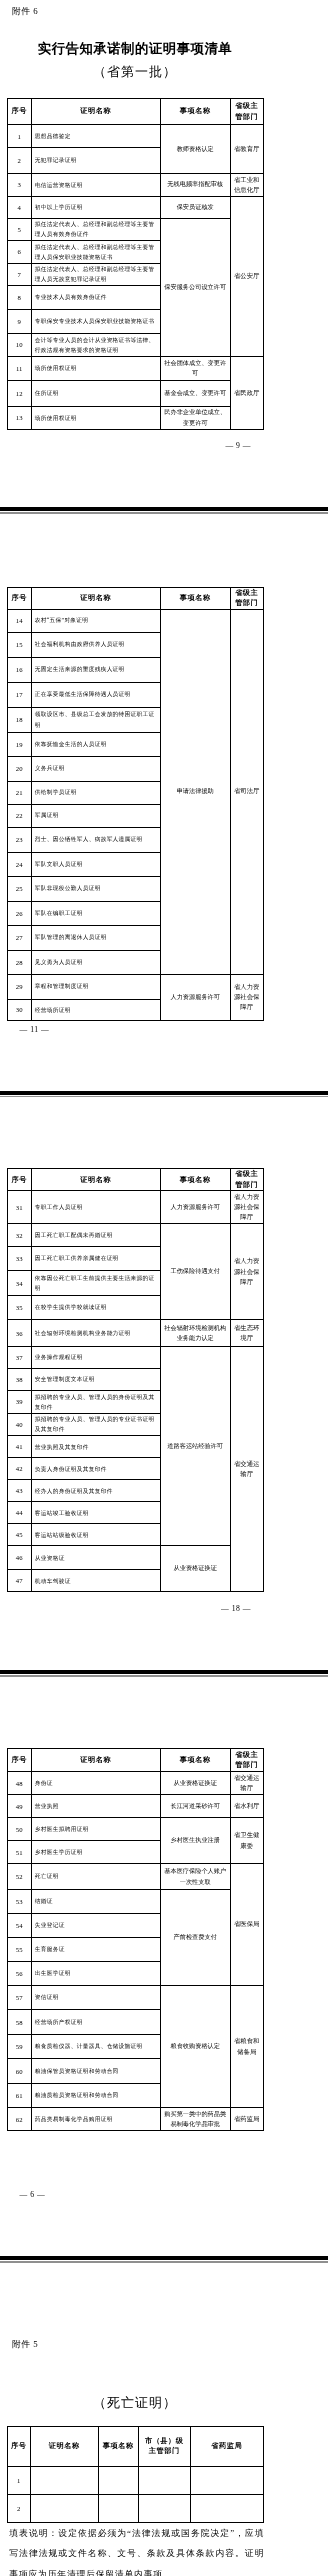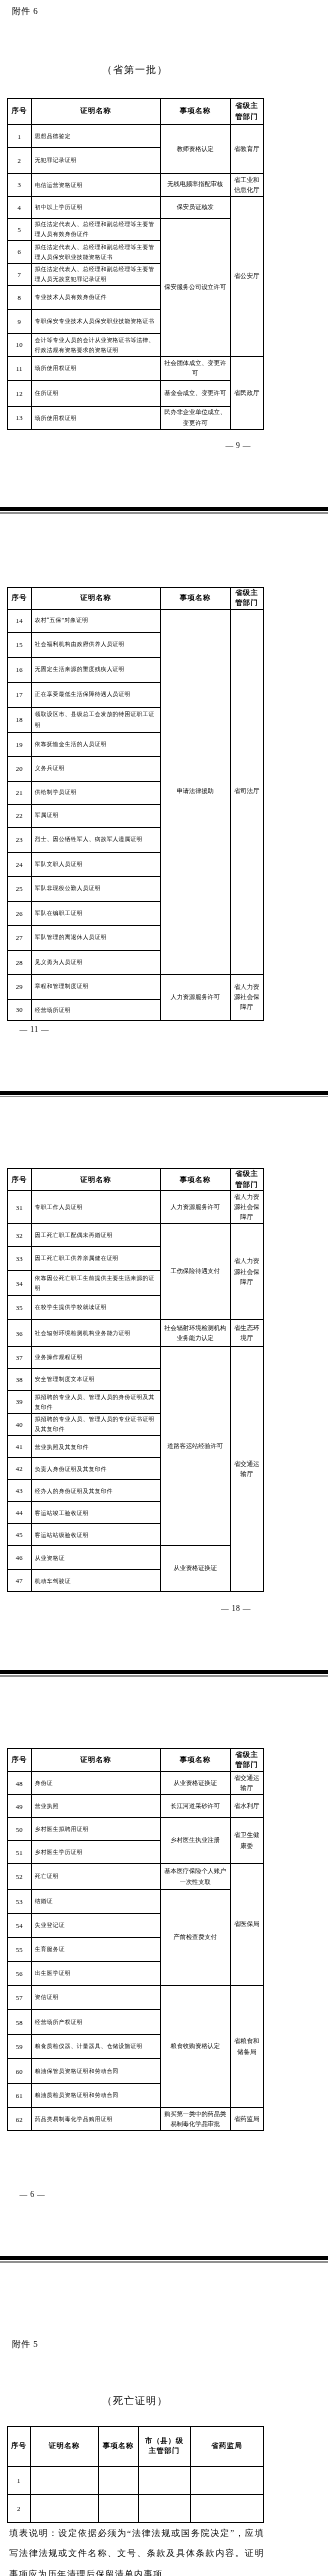--- a/index.html
+++ b/index.html
@@ -5,21 +5,21 @@
   html,body{margin:0;padding:0;background:#fff;}
   body{width:328px;font-family:"Liberation Serif","DejaVu Serif",serif;color:#000;}
   .doc{width:328px;}
   .page{position:relative;background:#fff;overflow:hidden;}
   .pbreak{height:6.7px;background:linear-gradient(to bottom,#000 0 4.1px,#fff 4.1px 5.2px,#8f8f8f 5.2px 6.7px);}
   .abs{position:absolute;}
   .att-label{font-size:8.8px;letter-spacing:0.5px;}
   .doc-title{width:270px;text-align:center;font-weight:bold;letter-spacing:0.5px;}
   .t-big{font-size:13.4px;}
   .t-big2{font-size:14px;}
-  .doc-subtitle{width:270px;text-align:center;font-size:10px;letter-spacing:1px;}
+  .doc-subtitle{width:270px;text-align:center;font-size:13px;letter-spacing:1px;}
   table{border-collapse:collapse;table-layout:fixed;position:absolute;border:1px solid #000;background:#fff;}
   .t1,.t2{left:6.7px;width:256px;}
   td,th{border:0.5px solid #000;overflow:hidden;vertical-align:middle;}
   th{font-size:7.2px;font-weight:bold;text-align:center;padding:0 1px;line-height:1.45;white-space:pre-line;letter-spacing:0.5px;}
   td.no{font-size:6.7px;text-align:center;letter-spacing:0;}
   td.cert{font-size:5.7px;text-align:left;padding:0.5px 3.1px;letter-spacing:0.3px;line-height:1.8;}
   td.item{font-size:6.2px;text-align:center;padding:0.5px 1.5px;letter-spacing:0;line-height:1.7;}
   td.dept{font-size:6.4px;text-align:center;padding:0.5px 1.5px;letter-spacing:0;line-height:1.6;}
   td.blank{background:#fff;}
   .pagenum{font-size:7.7px;width:251px;letter-spacing:0.5px;}
@@ -27,20 +27,21 @@
   .pagenum.l{padding-left:19.6px;width:231px;}
   .note{left:9.3px;width:255px;font-size:8.8px;line-height:20.6px;text-align:justify;letter-spacing:0.8px;}
 </style>
 </head>
 <body>
 
 <div class="doc">
 
   <section class="page" style="height:507px">
     <div class="abs att-label" style="left:12px;top:6.2px">附件 6</div>
+    <div class="abs doc-title t-big" style="left:0;top:40px">实行告知承诺制的证明事项清单</div>
     <div class="abs doc-subtitle" style="left:0;top:63px">（省第一批）</div>
 
     <table class="t1" style="top:98px">
       <colgroup>
           <col style="width:24px">
           <col style="width:129px">
           <col style="width:70px">
           <col style="width:33px">
         </colgroup>
       <tbody>

